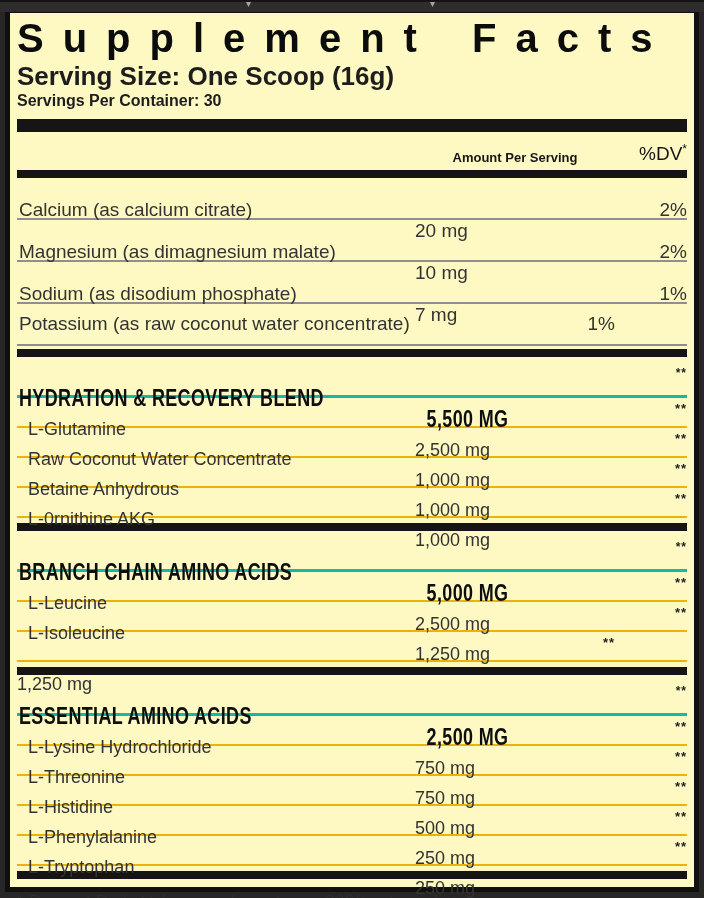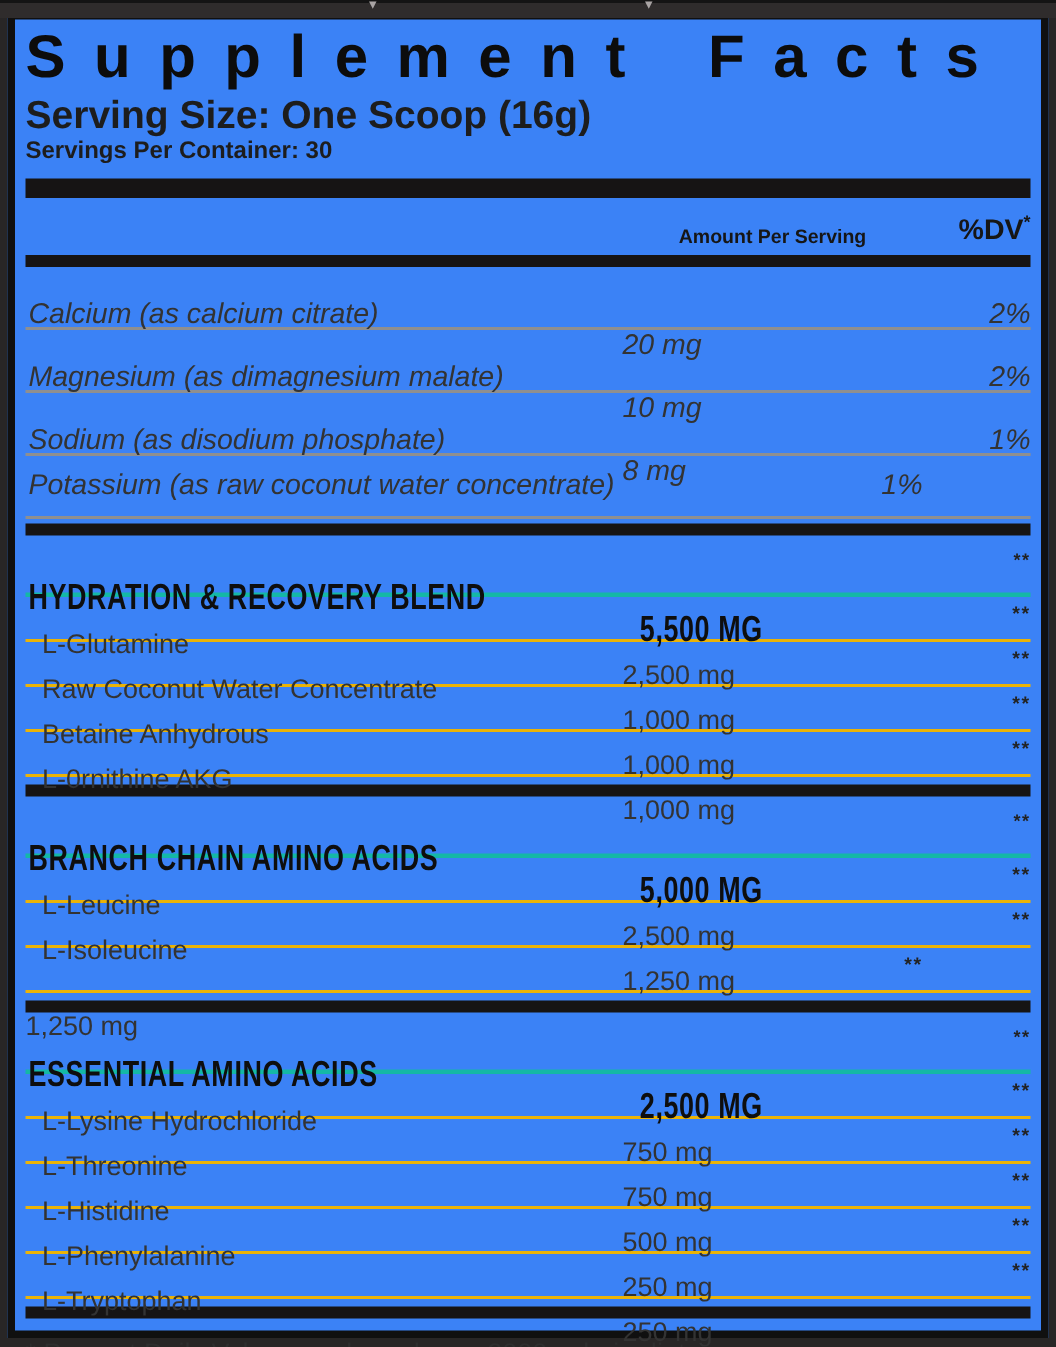--- a/index.html
+++ b/index.html
@@ -13,21 +13,21 @@
     position:absolute;left:0;top:0;width:704px;height:10px;
     background:#2f2c2c;border-top:2px solid #141414;z-index:2;
   }
   .caret{
     position:absolute;top:-3px;color:#a9a4a4;font-size:10px;line-height:10px;
   }
   .caret.c1{left:246px;}
   .caret.c2{left:430px;}
   .label{
     position:absolute;left:5px;top:8px;width:694px;height:884px;
-    box-sizing:border-box;background:#3b82f6;border:5px solid #101010;
+    box-sizing:border-box;background:#fef9c3;border:5px solid #101010;
     padding:0 7px;z-index:1;
   }
   .title{
     font-size:40px;font-weight:700;color:#0c0c0c;line-height:46px;margin-top:2px;
     letter-spacing:19px;word-spacing:6px;white-space:nowrap;overflow:hidden;
   }
   .serving{
     font-size:26px;font-weight:700;color:#1d1d1d;line-height:26px;margin-top:2px;
   }
   .servings{
@@ -39,26 +39,26 @@
   .row{
     display:grid;grid-template-columns:1fr 200px 72px;align-items:center;
   }
   .colhead{
     height:38px;align-items:end;border:none;
   }
   .colhead .amount-h{
     font-size:13px;font-weight:700;color:#161616;text-align:center;padding-bottom:5px;
   }
   .colhead .dv-h{
-    font-size:19px;font-weight:700;color:#161616;text-align:right;padding-bottom:5px;white-space:nowrap;
+    font-size:19px;font-weight:400;color:#161616;text-align:right;padding-bottom:5px;white-space:nowrap;
   }
   .colhead sup{font-size:12px;}
   .mineral{
     height:40px;border-bottom:2px solid #8f8f8f;
-    font-size:19px;color:#333;font-style:italic;
+    font-size:19px;color:#333;
   }
   .mineral:last-of-type{border-bottom:none;}
   .name{text-align:left;padding-left:2px;}
   .amount{text-align:left;margin-top:42px;}
   .dv{text-align:right;}
   .sec-head{
     height:31px;border-bottom:3px solid #14b8a6;padding-top:4px;
   }
   .cond{
     display:inline-block;font-weight:700;color:#0e0e0e;font-size:23px;
@@ -108,21 +108,21 @@
     <div class="amount">20 mg</div>
     <div class="dv">2%</div>
   </div>
   <div class="row mineral">
     <div class="name">Magnesium (as dimagnesium malate)</div>
     <div class="amount">10 mg</div>
     <div class="dv">2%</div>
   </div>
   <div class="row mineral">
     <div class="name">Sodium (as disodium phosphate)</div>
-    <div class="amount">8 mg</div>
+    <div class="amount">7 mg</div>
     <div class="dv">1%</div>
   </div>
   <div class="row mineral">
     <div class="name">Potassium (as raw coconut water concentrate)</div>
     <div class="dv">1%</div>
   </div>
 
   <div class="bar sect"></div>
 
   <div class="row sec-head">

